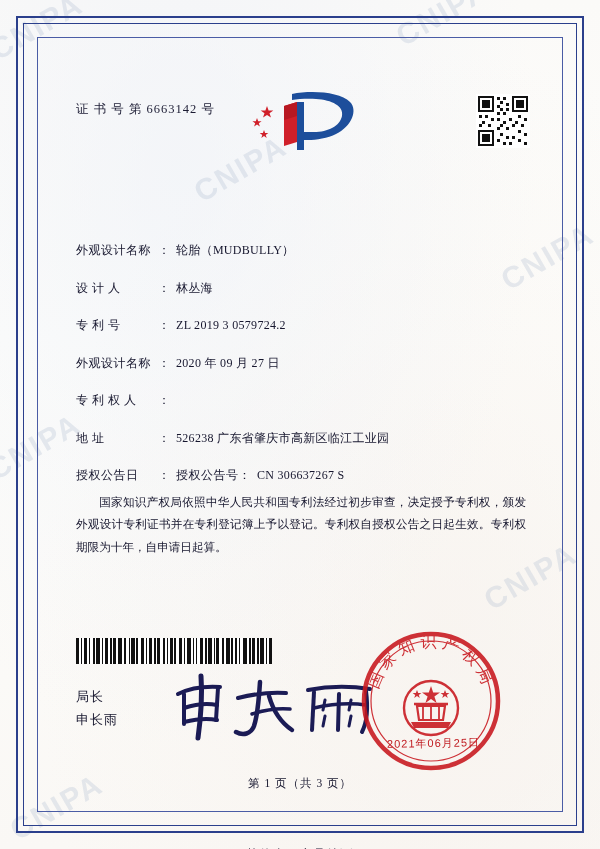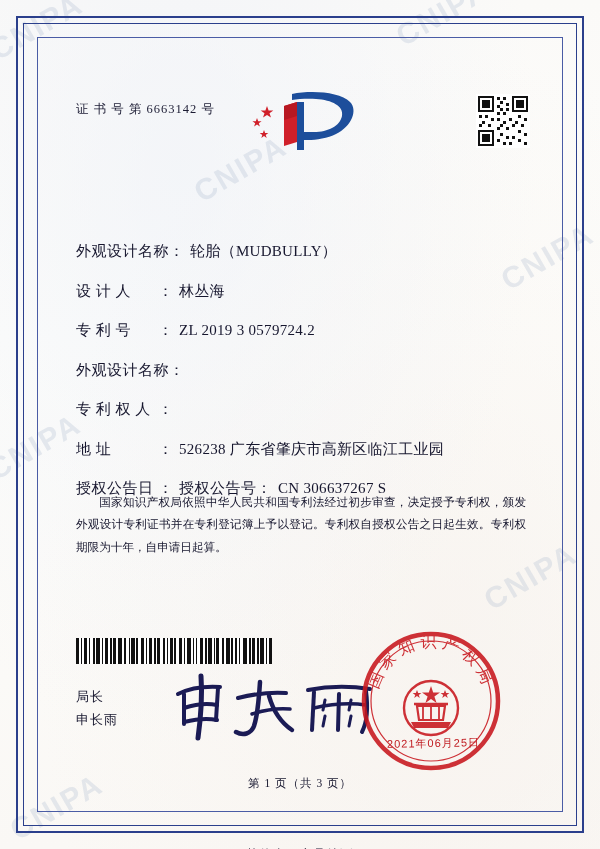--- a/index.html
+++ b/index.html
@@ -127,21 +127,21 @@
   .fields {
     position: absolute;
     left: 24px;
     right: 24px;
     top: 186px;
   }
   .field-row {
     display: flex;
     align-items: baseline;
     margin-bottom: 20.5px;
-    font-size: 15px;
+    font-size: 12px;
     color: #16162e;
   }
   .field-label {
     flex: 0 0 auto;
     min-width: 82px;
     letter-spacing: 0.5px;
     white-space: nowrap;
   }
   .field-colon {
     flex: 0 0 auto;
@@ -366,20 +366,21 @@
 
       <div class="field-row">
         <span class="field-label">专 利 号</span>
         <span class="field-colon">：</span>
         <span class="field-value">ZL 2019 3 0579724.2</span>
       </div>
 
       <div class="field-row">
         <span class="field-label">外观设计名称</span>
         <span class="field-colon">：</span>
+        <span class="field-value">2020 年 09 月 27 日</span>
       </div>
 
       <div class="field-row">
         <span class="field-label">专 利 权 人</span>
         <span class="field-colon">：</span>
       </div>
 
       <div class="field-row">
         <span class="field-label">地 址</span>
         <span class="field-colon">：</span>

